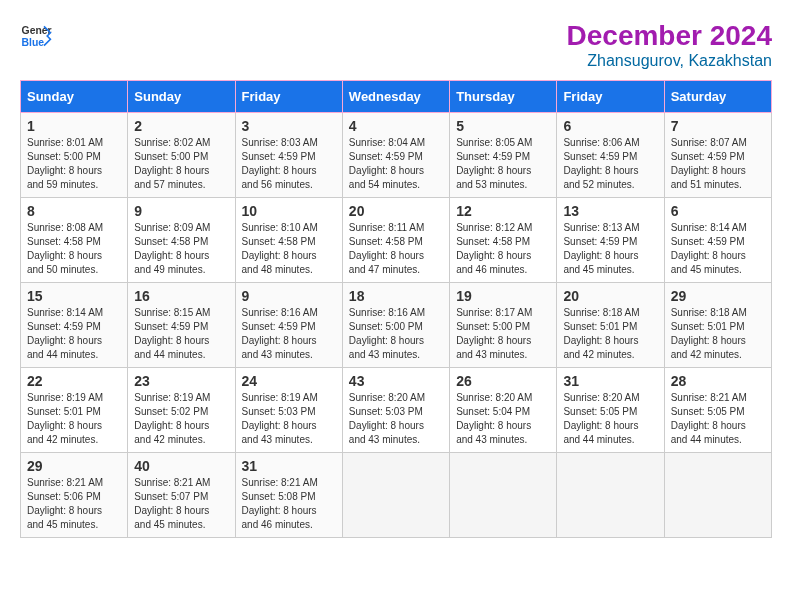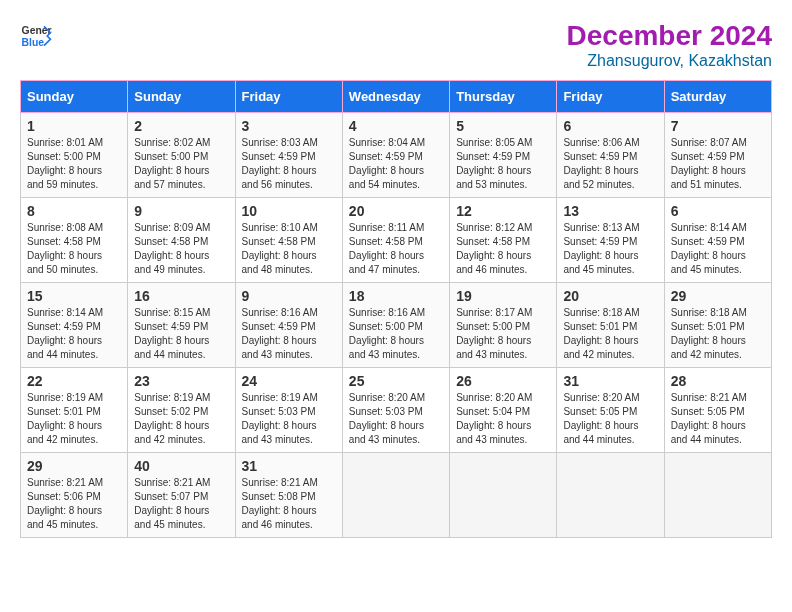--- a/index.html
+++ b/index.html
@@ -207,21 +207,21 @@
       </td>
         <td>
         <span class="day-num">23</span>
         <span class="day-info">Sunrise: 8:19 AM<br>Sunset: 5:02 PM<br>Daylight: 8 hours and 42 minutes.</span>
       </td>
         <td>
         <span class="day-num">24</span>
         <span class="day-info">Sunrise: 8:19 AM<br>Sunset: 5:03 PM<br>Daylight: 8 hours and 43 minutes.</span>
       </td>
         <td>
-        <span class="day-num">25</span>
+        <span class="day-num">43</span>
         <span class="day-info">Sunrise: 8:20 AM<br>Sunset: 5:03 PM<br>Daylight: 8 hours and 43 minutes.</span>
       </td>
         <td>
         <span class="day-num">26</span>
         <span class="day-info">Sunrise: 8:20 AM<br>Sunset: 5:04 PM<br>Daylight: 8 hours and 43 minutes.</span>
       </td>
         <td>
         <span class="day-num">31</span>
         <span class="day-info">Sunrise: 8:20 AM<br>Sunset: 5:05 PM<br>Daylight: 8 hours and 44 minutes.</span>
       </td>

